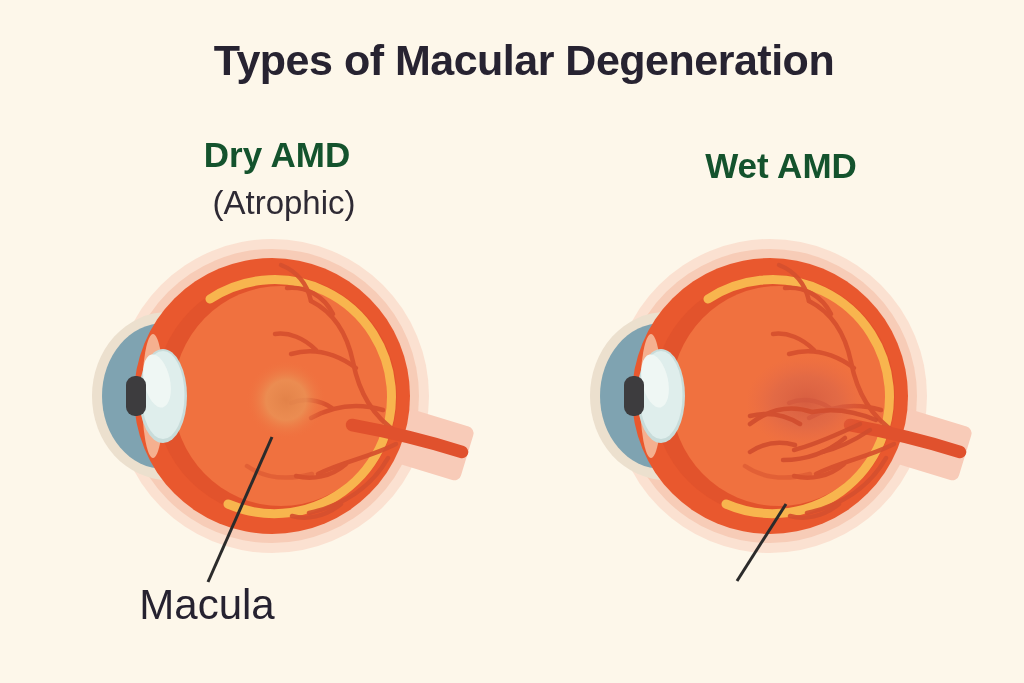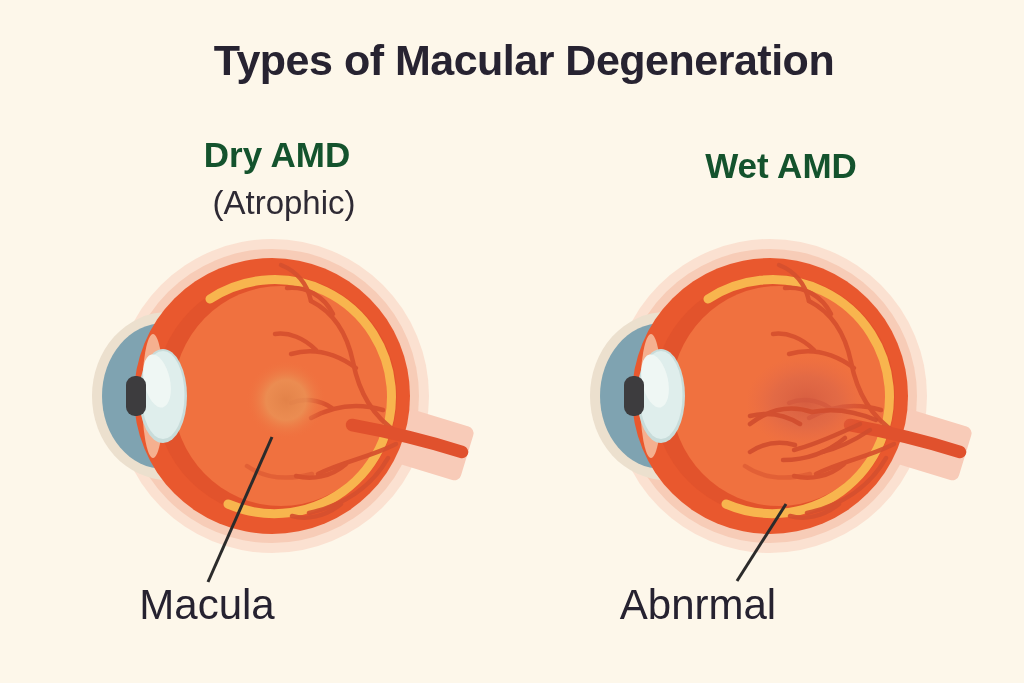--- a/index.html
+++ b/index.html
@@ -104,16 +104,15 @@
   <div class="txt title">Types of Macular Degeneration</div>
 
   <div class="txt colhead dry-head">Dry AMD</div>
   <div class="txt colsub dry-sub">(Atrophic)</div>
 
   <div class="txt colhead wet-head">Wet AMD</div>
 
   <div class="txt callout macula-callout">Macula</div>
 
   <div class="txt callout abnormal-callout">
-    <div>Abnrmal</div>
   </div>
 
 </div>
 
 </body></html>

